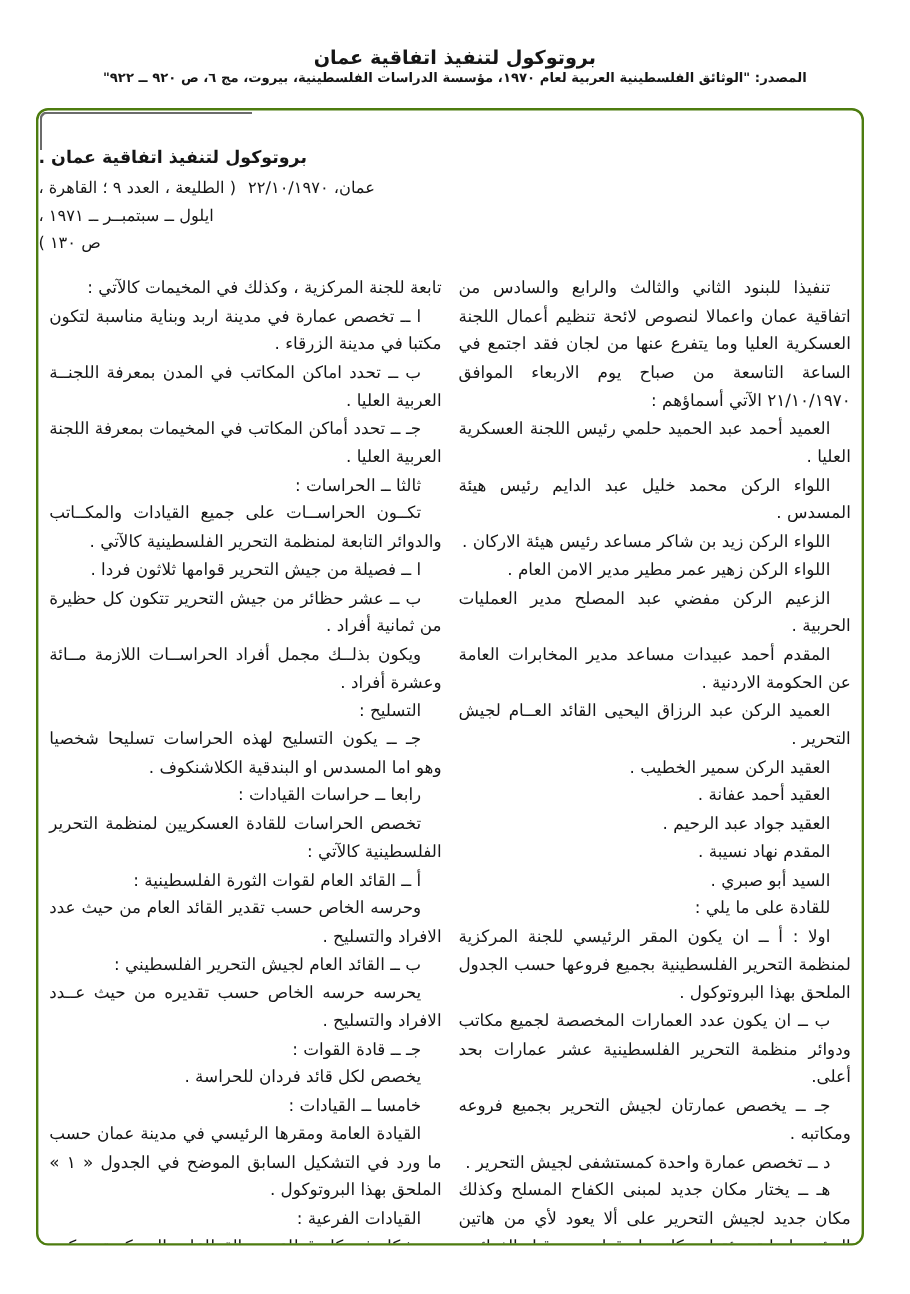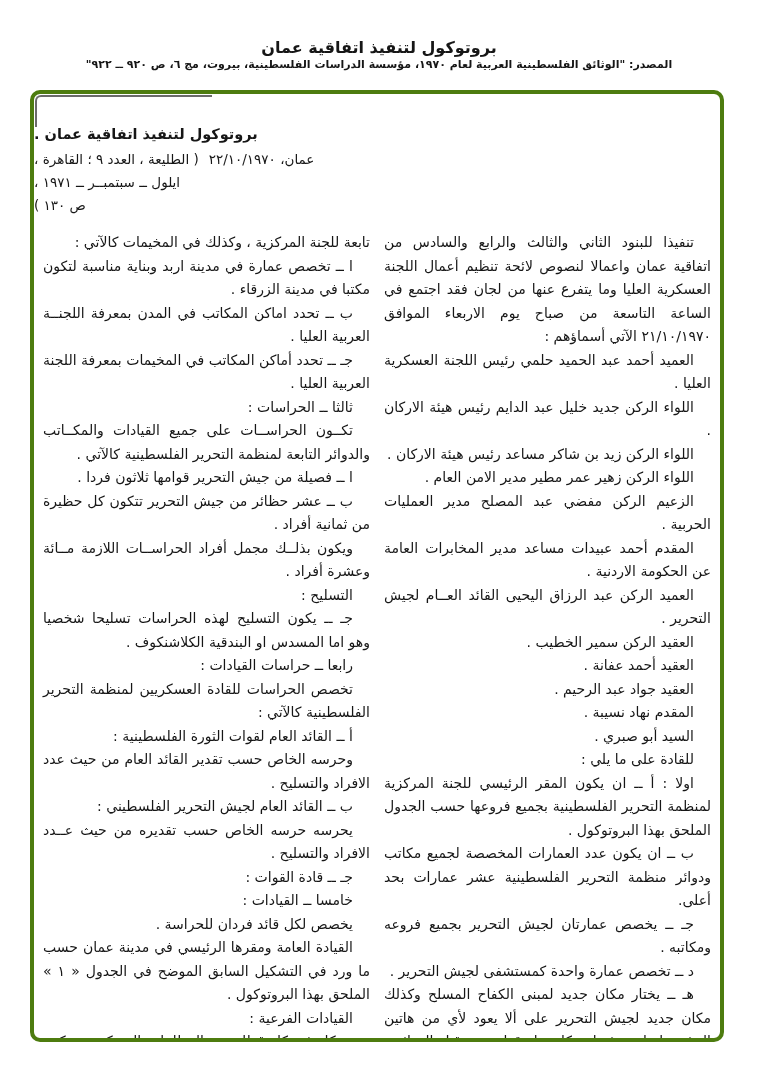--- a/index.html
+++ b/index.html
@@ -21,21 +21,21 @@
   .source-line{
     position:absolute;top:58px;left:0;right:0;
     text-align:center;
     font-size:11px;font-weight:bold;
     direction:rtl;
   }
   .frame{
     position:absolute;
     left:30px;top:90px;
     width:686px;height:944px;
-    border:4px solid #4d7c0f;
+    border:2px solid #4d7c0f;
     border-radius:10px;
     background:#ffffff;
     overflow:hidden;
   }
   .corner-artifact{
     position:absolute;top:1px;right:auto;left:1px;
     width:175px;height:30px;
     border-top:2px solid #3a3a3a;
     border-left:2px solid #3a3a3a;
     border-top-left-radius:6px;
@@ -99,21 +99,21 @@
     </div>
 
     <div class="cite cite-row2">ايلول ــ سبتمبــر ــ ١٩٧١ ،</div>
 
     <div class="cite cite-row3">ص ١٣٠ )</div>
 
     <div class="columns">
       <div class="col col-right">
           <div class="para">تنفيذا للبنود الثاني والثالث والرابع والسادس من اتفاقية عمان واعمالا لنصوص لائحة تنظيم أعمال اللجنة العسكرية العليا وما يتفرع عنها من لجان فقد اجتمع في الساعة التاسعة من صباح يوم الاربعاء الموافق ٢١/١٠/١٩٧٠ الآتي أسماؤهم :</div>
           <div class="para">العميد أحمد عبد الحميد حلمي رئيس اللجنة العسكرية العليا .</div>
-          <div class="para">اللواء الركن جديد خليل عبد الدايم رئيس هيئة الاركان .</div>
+          <div class="para">اللواء الركن محمد خليل عبد الدايم رئيس هيئة المسدس .</div>
           <div class="para">اللواء الركن زيد بن شاكر مساعد رئيس هيئة الاركان .</div>
           <div class="para">اللواء الركن زهير عمر مطير مدير الامن العام .</div>
           <div class="para">الزعيم الركن مفضي عبد المصلح مدير العمليات الحربية .</div>
           <div class="para">المقدم أحمد عبيدات مساعد مدير المخابرات العامة عن الحكومة الاردنية .</div>
           <div class="para">العميد الركن عبد الرزاق اليحيى القائد العــام لجيش التحرير .</div>
           <div class="para">العقيد الركن سمير الخطيب .</div>
           <div class="para">العقيد أحمد عفانة .</div>
           <div class="para">العقيد جواد عبد الرحيم .</div>
           <div class="para">المقدم نهاد نسيبة .</div>
           <div class="para">السيد أبو صبري .</div>
@@ -136,22 +136,22 @@
           <div class="para">ويكون بذلــك مجمل أفراد الحراســات اللازمة مــائة وعشرة أفراد .</div>
           <div class="para">التسليح :</div>
           <div class="para">جـ ــ يكون التسليح لهذه الحراسات تسليحا شخصيا وهو اما المسدس او البندقية الكلاشنكوف .</div>
           <div class="para">رابعا ــ حراسات القيادات :</div>
           <div class="para">تخصص الحراسات للقادة العسكريين لمنظمة التحرير الفلسطينية كالآتي :</div>
           <div class="para">أ ــ القائد العام لقوات الثورة الفلسطينية :</div>
           <div class="para">وحرسه الخاص حسب تقدير القائد العام من حيث عدد الافراد والتسليح .</div>
           <div class="para">ب ــ القائد العام لجيش التحرير الفلسطيني :</div>
           <div class="para">يحرسه حرسه الخاص حسب تقديره من حيث عــدد الافراد والتسليح .</div>
           <div class="para">جـ ــ قادة القوات :</div>
+          <div class="para">يخصص لكل قائد فردان للحراسة .</div>
           <div class="para">خامسا ــ القيادات :</div>
-          <div class="para">يخصص لكل قائد فردان للحراسة .</div>
           <div class="para">القيادة العامة ومقرها الرئيسي في مدينة عمان حسب ما ورد في التشكيل السابق الموضح في الجدول « ١ » الملحق بهذا البروتوكول .</div>
           <div class="para">القيادات الفرعية :</div>
           <div class="para">يشكل في كل قطاع من القطاعات العسكرية مركــز للقيادة ومركز تموين ومستودعات للاعاشــة يختار مكانان في أطراف المدن ليكونا مقرا للورش ومشــاغل الصيــانة</div>
         </div>
     </div>
 
   </div>
 </div>
 
 </body></html>

